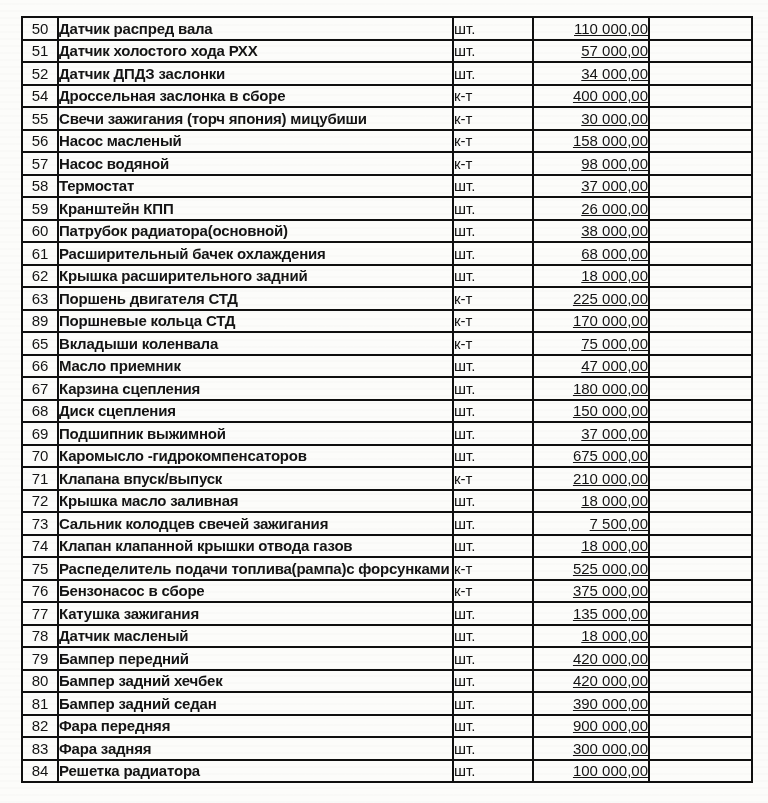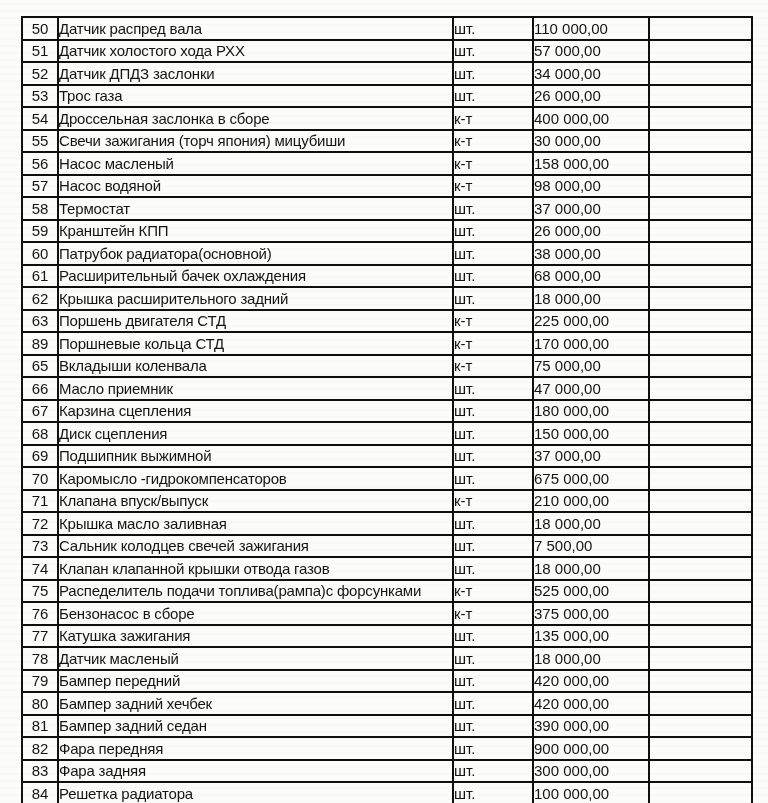--- a/index.html
+++ b/index.html
@@ -41,37 +41,38 @@
     vertical-align: middle;
     background: transparent;
   }
   td.cell-num {
     text-align: center;
     font-size: 14.5px;
     font-weight: 400;
     color: #1b1b1b;
   }
   td.cell-name {
-    font-weight: 400;
+    font-weight: 700;
     padding-left: 5px;
     letter-spacing: -0.2px;
     font-size: 15px;
   }
   td.cell-unit {
     padding-left: 7px;
     font-size: 13.5px;
     font-weight: 400;
     color: #1b1b1b;
     margin-top: 44px;
   }
   td.cell-price {
-    text-align: left;
+    text-align: right;
     padding-right: 18px;
     font-weight: 400;
     font-size: 15px;
+    text-decoration: underline;
   }
   td.cell-extra {
     background: transparent;
   }
 </style>
 </head>
 <body>
 
 <div class="page">
   <table class="price-table">
@@ -98,27 +99,20 @@
           <td class="cell-extra"></td>
         </tr>
         <tr>
           <td class="cell-num">52</td>
           <td class="cell-name">Датчик ДПДЗ заслонки</td>
           <td class="cell-unit">шт.</td>
           <td class="cell-price">34 000,00</td>
           <td class="cell-extra"></td>
         </tr>
         <tr>
-          <td class="cell-num">53</td>
-          <td class="cell-name">Трос газа</td>
-          <td class="cell-unit">шт.</td>
-          <td class="cell-price">26 000,00</td>
-          <td class="cell-extra"></td>
-        </tr>
-        <tr>
           <td class="cell-num">54</td>
           <td class="cell-name">Дроссельная заслонка в сборе</td>
           <td class="cell-unit">к-т</td>
           <td class="cell-price">400 000,00</td>
           <td class="cell-extra"></td>
         </tr>
         <tr>
           <td class="cell-num">55</td>
           <td class="cell-name">Свечи зажигания (торч япония) мицубиши</td>
           <td class="cell-unit">к-т</td>

